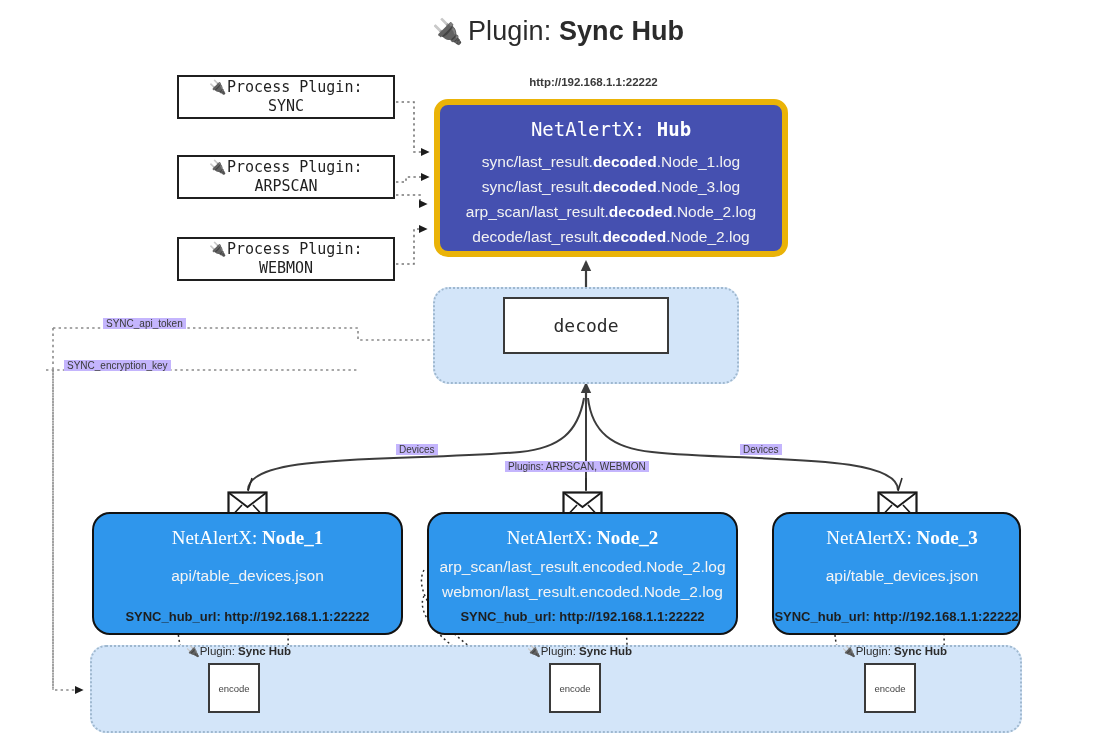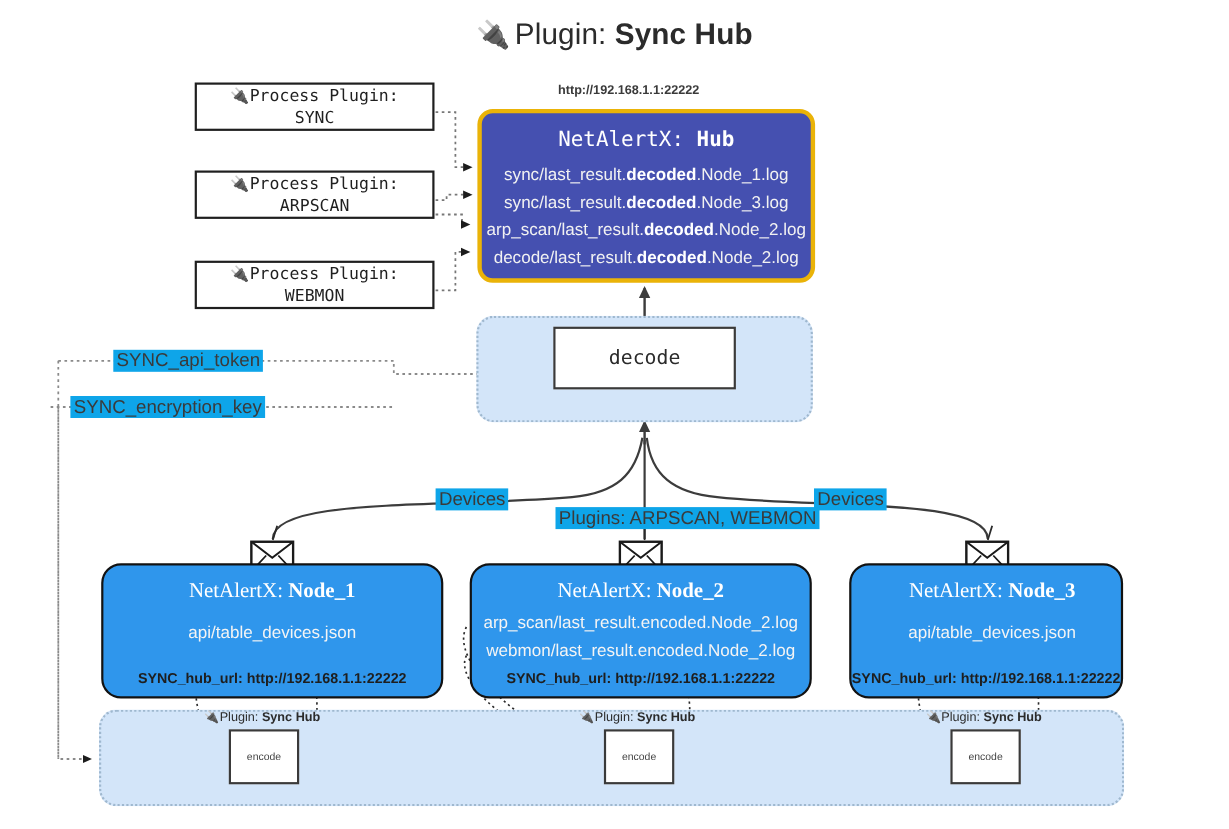--- a/index.html
+++ b/index.html
@@ -18,47 +18,47 @@
   .procbox{position:absolute;width:218px;height:44px;background:#ffffff;
            border:2px solid #1f1f1f;box-sizing:border-box;
            display:flex;align-items:center;justify-content:center;}
   .procbox .pt{font-family:"DejaVu Sans Mono","Liberation Mono",monospace;
                font-size:15px;line-height:19px;text-align:center;color:#1f1f1f;}
   .procbox .pt .l1{display:block;}
   .procbox .pt .l2{display:block;}
   .procbox .ico{font-family:"DejaVu Sans",sans-serif;font-size:14px;}
 
   
-  .hub{position:absolute;left:434px;top:99px;width:307px;height:158px;
-       background:#4550b0;border:4px solid #eab308;border-radius:14px;
+  .hub{position:absolute;left:434px;top:99px;width:354px;height:158px;
+       background:#4550b0;border:6px solid #eab308;border-radius:14px;
        box-sizing:border-box;}
   .hub .hubtitle{font-family:"DejaVu Sans Mono","Liberation Mono",monospace;
        font-size:19px;color:#ffffff;text-align:center;margin-top:13px;}
   .hub .hubtitle b{font-weight:bold;}
   .hub .rows{margin-top:9px;}
   .hub .row{font-size:15.5px;color:#f2f2f2;text-align:center;line-height:25px;
             white-space:nowrap;}
   .hub .row b{font-weight:bold;color:#ffffff;}
-  .hub-url{position:absolute;left:420px;top:76px;width:303px;text-align:center;
+  .hub-url{position:absolute;left:442px;top:76px;width:303px;text-align:center;
            font-size:11.5px;font-weight:bold;color:#3a3a3a;}
 
   
   .lightbox{position:absolute;background:#d3e5f9;border:2px dotted #9fb8cf;
             border-radius:16px;box-sizing:border-box;}
   #decode-zone{left:433px;top:287px;width:306px;height:97px;}
   #encode-zone{left:90px;top:645px;width:932px;height:88px;}
 
   
   .whitebox{position:absolute;background:#ffffff;border:2px solid #3a3a3a;
             box-sizing:border-box;display:flex;align-items:center;
             justify-content:center;}
   #decode-box{left:503px;top:297px;width:166px;height:57px;}
   #decode-box .lbl{font-family:"DejaVu Sans Mono","Liberation Mono",monospace;
                    font-size:18px;color:#2b2b2b;}
-  .encbox{width:64px;height:50px;}
+  .encbox{width:52px;height:50px;}
   .encbox .lbl{font-size:9.5px;color:#444;}
   #enc1{left:208px;top:663px;}
   #enc2{left:549px;top:663px;}
   #enc3{left:864px;top:663px;}
 
   
   .pluglabel{position:absolute;font-size:11.5px;color:#2b2b2b;white-space:nowrap;}
   .pluglabel b{font-weight:bold;}
   .pluglabel .plug{font-size:11px;}
   #pl1{left:186px;top:645px;}
@@ -82,21 +82,21 @@
   #node3 .nrows{margin-top:14px;}
   #node2 .nrows{margin-top:5px;}
 
   
   .envelope{position:absolute;width:41px;height:30px;}
   #env1{left:227px;top:491px;}
   #env2{left:562px;top:491px;}
   #env3{left:877px;top:491px;}
 
   
-  .elabel{position:absolute;font-size:17px;color:#3a3a3a;background:#0ea5e9;
+  .elabel{position:absolute;font-size:10px;color:#3a3a3a;background:#c4b5fd;
           padding:0 3px;white-space:nowrap;}
   #lbl-dev-left{left:396px;top:444px;}
   #lbl-dev-right{left:740px;top:444px;}
   #lbl-plugins{left:505px;top:461px;}
   #lbl-token{left:103px;top:318px;}
   #lbl-enckey{left:64px;top:360px;}
 </style>
 </head>
 <body>
 

